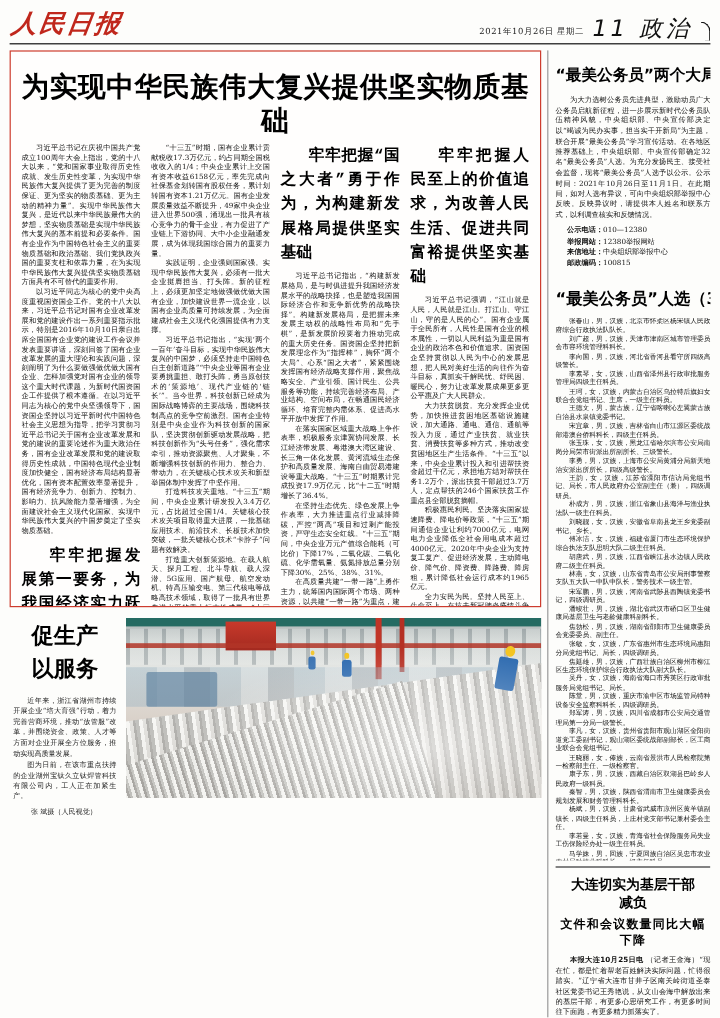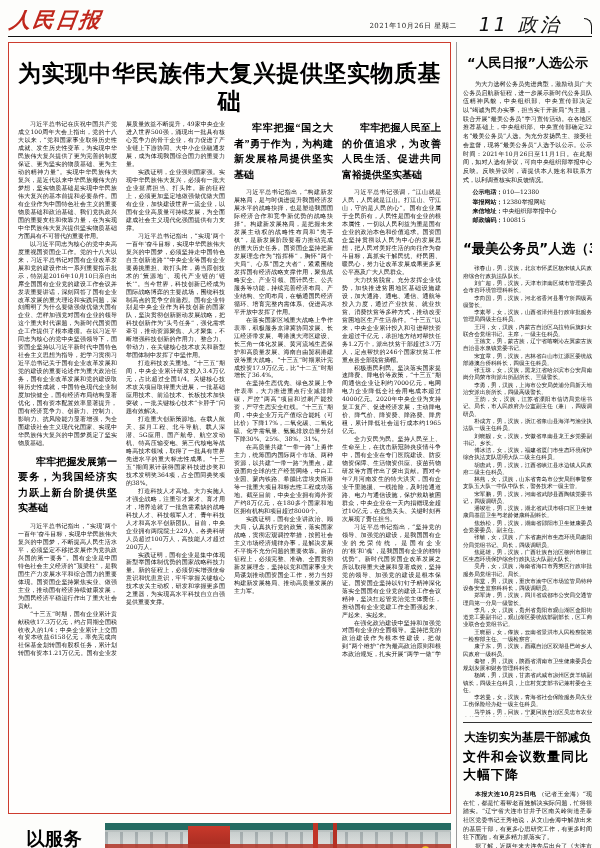--- a/index.html
+++ b/index.html
@@ -2,37 +2,37 @@
 <html><head>
 <meta charset="utf-8">
 <style>
   html,body{margin:0;padding:0;}
   body{width:600px;height:848px;background:#ffffff;font-family:"DejaVu Serif",serif;color:#1a1a1a;}
   .page{position:relative;width:600px;height:848px;box-sizing:border-box;padding:4px 8px 0 8px;background:#fdfdfb;overflow:hidden;}
 
   
   .masthead{display:flex;align-items:flex-end;justify-content:space-between;height:30px;border-bottom:1.5px solid #111;padding-bottom:2px;}
   .logo{font-family:"DejaVu Serif",serif;font-style:italic;font-weight:bold;font-size:21px;color:#c0271c;transform:skewX(-8deg);letter-spacing:2px;padding-left:2px;}
-  .head-right{display:flex;align-items:flex-end;gap:22px;}
+  .head-right{display:flex;align-items:flex-end;gap:7px;}
   .date{font-size:7px;color:#222;padding-bottom:3px;letter-spacing:0.5px;}
   .pageno{font-family:"DejaVu Sans",sans-serif;font-size:19px;color:#111;letter-spacing:3px;line-height:1;font-style:italic;}
   .corner{width:7px;height:15px;border-top:1.3px solid #111;border-right:1.3px solid #111;border-radius:0 9px 0 0;}
 
   
   .content{display:flex;margin-top:5px;height:806px;}
   .col-left{width:443px;flex:none;}
   .col-right{flex:1;border-left:0.5px solid #999;margin-left:5px;padding-left:6px;box-sizing:border-box;overflow:hidden;}
 
   
-  .red-box{border:1.5px solid #cd3c2e;height:772px;box-sizing:border-box;padding:4px 9px;overflow:hidden;background:#fffefd;}
+  .red-box{border:1.5px solid #cd3c2e;height:464px;box-sizing:border-box;padding:4px 9px;overflow:hidden;background:#fffefd;}
   .headline{font-family:"DejaVu Sans",sans-serif;font-weight:bold;font-size:23px;line-height:1.2;text-align:center;margin:13px 0 5px;color:#000;letter-spacing:0.5px;}
   .byline{text-align:center;font-size:7.4px;font-weight:bold;color:#222;margin:0 0 10px;}
   .art-body{column-count:4;column-gap:9px;column-fill:auto;height:542px;overflow:hidden;font-size:6px;line-height:1.33;text-align:justify;color:#111;}
   .art-body p{margin:0;text-indent:2em;}
-  .subhead{font-family:Liberation Serif, serif;font-size:10px;font-weight:bold;line-height:1.55;margin:7px 0 6px;text-indent:1.8em;text-align:justify;color:#000;break-inside:avoid;}
+  .subhead{font-family:Liberation Mono, monospace;font-size:13px;font-weight:bold;line-height:1.55;margin:7px 0 6px;text-indent:1.8em;text-align:justify;color:#000;break-inside:avoid;}
 
   
   .photo-story{display:flex;margin-top:9px;height:150px;}
   .ps-text{width:97px;flex:none;box-sizing:border-box;padding:3px 8px 0 3px;}
   .ps-title{font-size:18.5px;font-weight:bold;text-align:center;line-height:1.45;color:#000;}
   .ps-caption{margin-top:9px;font-size:5.9px;line-height:1.5;text-align:justify;color:#222;}
   .ps-caption p{margin:0;text-indent:2em;}
   .ps-credit{margin-top:3px;font-size:5.9px;text-indent:2.5em;color:#222;}
 
   .photo{flex:1;position:relative;overflow:hidden;background:linear-gradient(180deg,#a9b2b2 0%,#cfd4d2 12%,#e4e6e3 28%,#ded9d2 45%,#d8cfc7 60%,#cfc7c0 100%);}
@@ -58,22 +58,22 @@
   .gs-title{font-family:"DejaVu Sans",sans-serif;font-weight:bold;font-size:13px;text-align:center;margin:12px 0 8px;white-space:nowrap;color:#000;}
   .gs-body{font-size:6px;line-height:1.45;text-align:justify;color:#111;}
   .gs-body p{margin:0;text-indent:2em;}
   .contacts{margin-top:3px;}
   .contact-line{font-size:6px;line-height:1.55;padding-left:1.6em;color:#111;}
   .contact-line .lbl{font-weight:bold;font-family:"DejaVu Sans",sans-serif;}
   .md-title{font-family:"DejaVu Sans",sans-serif;font-weight:bold;font-size:13.5px;text-align:center;margin:16px 0 7px;white-space:nowrap;color:#000;}
   .name-list{font-size:5.6px;line-height:1.3;text-align:justify;height:452px;overflow:hidden;color:#111;}
   .name-list p{margin:0;text-indent:2em;}
   .rule{border:none;border-top:1px solid #333;margin:5px 0 5px;}
-  .dl-title{font-family:"DejaVu Sans",sans-serif;font-weight:bold;font-size:11.5px;text-align:center;margin:7px 0 3px;color:#000;}
-  .dl-sub{font-family:Liberation Mono, monospace;font-weight:bold;font-size:13px;margin:0 0 6px;letter-spacing:1px;color:#000;}
+  .dl-title{font-family:"DejaVu Sans",sans-serif;font-weight:bold;font-size:11.5px;text-align:center;margin:7px 12px 3px;color:#000;}
+  .dl-sub{font-family:Liberation Mono, monospace;font-weight:bold;font-size:10px;text-align:center;margin:0 0 6px;letter-spacing:1px;color:#000;}
   .dl-body{font-size:6px;line-height:1.42;text-align:justify;color:#111;}
   .dl-body p{margin:0;text-indent:2em;}
   .dl-dateline{font-weight:bold;font-family:"DejaVu Sans",sans-serif;}
 </style>
 </head>
 <body>
 
 <div class="page">
 
   <div class="masthead">
@@ -115,22 +115,22 @@
             <p>积极惠民利民。坚决落实国家提速降费、降电价等政策，“十三五”期间通信企业让利约7000亿元，电网电力企业降低全社会用电成本超过4000亿元。2020年中央企业为支持复工复产、促进经济发展，主动降电价、降气价、降资费、降路费、降房租，累计降低社会运行成本约1965亿元。</p>
             <p>全力安民为民。坚持人民至上、生命至上，在抗击新冠肺炎疫情斗争中，国有企业在专门医院建设、防疫物资保障、生活物资供应、疫苗药物研发等方面作出了突出贡献。面对今年7月河南发生的特大洪灾，国有企业千里驰援、一线抢险，及时抢通道路、电力与通信设施，保护救助被困群众，中央企业在一天内捐赠现金超过10亿元，在危急关头、关键时刻再次展现了责任担当。</p>
             <p>习近平总书记指出，“坚持党的领导、加强党的建设，是我国国有企业的光荣传统，是国有企业的‘根’和‘魂’，是我国国有企业的独特优势”。新时代国资国企改革发展之所以取得重大进展和显著成效，坚持党的领导、加强党的建设是根本保证。国资国企坚持以钉钉子精神深化落实全国国有企业党的建设工作会议精神，坚决扛起管党治党主体责任，推动国有企业党建工作全面强起来、严起来、实起来。</p>
             <p>在强化政治建设中坚持和加强党对国有企业的全面领导。坚持把党的政治建设作为根本性建设，把做到“两个维护”作为最高政治原则和根本政治规矩，扎实开展“两学一做”学习教育、“不忘初心、牢记使命”主题教育、党史学习教育，专题编印《习近平关于国有企业改革发展和党的建设论述摘编》《习近平关于发展国有经济论述摘编》，建立学习贯彻习近平总书记重要指示批示“首要责任”“第一议题”制度，切实提高政治判断力、政治领悟力、政治执行力，有效凝聚起推动企业改革发展的强大内驱力。</p>
           </div>
       </div>
 
       <div class="photo-story">
         <div class="ps-text">
           <div class="ps-title">
+            <div>促生产</div>
             <div>以服务</div>
-            <div>促生产</div>
           </div>
           <div class="ps-caption" id="photo-caption">
               <p>近年来，浙江省湖州市持续开展企业“培大育强”行动，着力完善营商环境，推动“放管服”改革，并围绕资金、政策、人才等方面对企业开展全方位服务，推动实现高质量发展。</p>
               <p>图为日前，在该市重点扶持的企业湖州宝钛久立钛焊管科技有限公司内，工人正在加紧生产。</p>
             </div>
           <div class="ps-credit">张 斌摄（人民视觉）</div>
         </div>
         <div class="photo">
           <div class="ph-teal"></div>
           <div class="ph-beams"></div>
@@ -146,21 +146,21 @@
           <div class="tubes2"></div>
           <div class="worker w1"></div>
           <div class="ph-glare"></div>
         </div>
       </div>
 
     </div>
 
     <div class="col-right">
 
-      <div class="gs-title">“人民日报”人选公示</div>
+      <div class="gs-title">“最美公务员”两个大局</div>
       <div class="gs-body">
         <p>为大力选树公务员先进典型，激励动员广大公务员启航新征程，进一步展示新时代公务员队伍精神风貌，中央组织部、中央宣传部决定以“竭诚为民办实事，担当实干开新局”为主题，联合开展“最美公务员”学习宣传活动。在各地区推荐基础上，中央组织部、中央宣传部确定32名“最美公务员”人选。为充分发扬民主、接受社会监督，现将“最美公务员”人选予以公示。公示时间：2021年10月26日至11月1日。在此期间，如对人选有异议，可向中央组织部举报中心反映。反映异议时，请提供本人姓名和联系方式，以利调查核实和反馈情况。</p>
       </div>
       <div class="contacts" id="contact-lines">
           <div class="contact-line"><span class="lbl">公示电话：</span><span class="val">010—12380</span></div>
           <div class="contact-line"><span class="lbl">举报网站：</span><span class="val">12380举报网站</span></div>
           <div class="contact-line"><span class="lbl">来信地址：</span><span class="val">中央组织部举报中心</span></div>
           <div class="contact-line"><span class="lbl">邮政编码：</span><span class="val">100815</span></div>
         </div>
 

